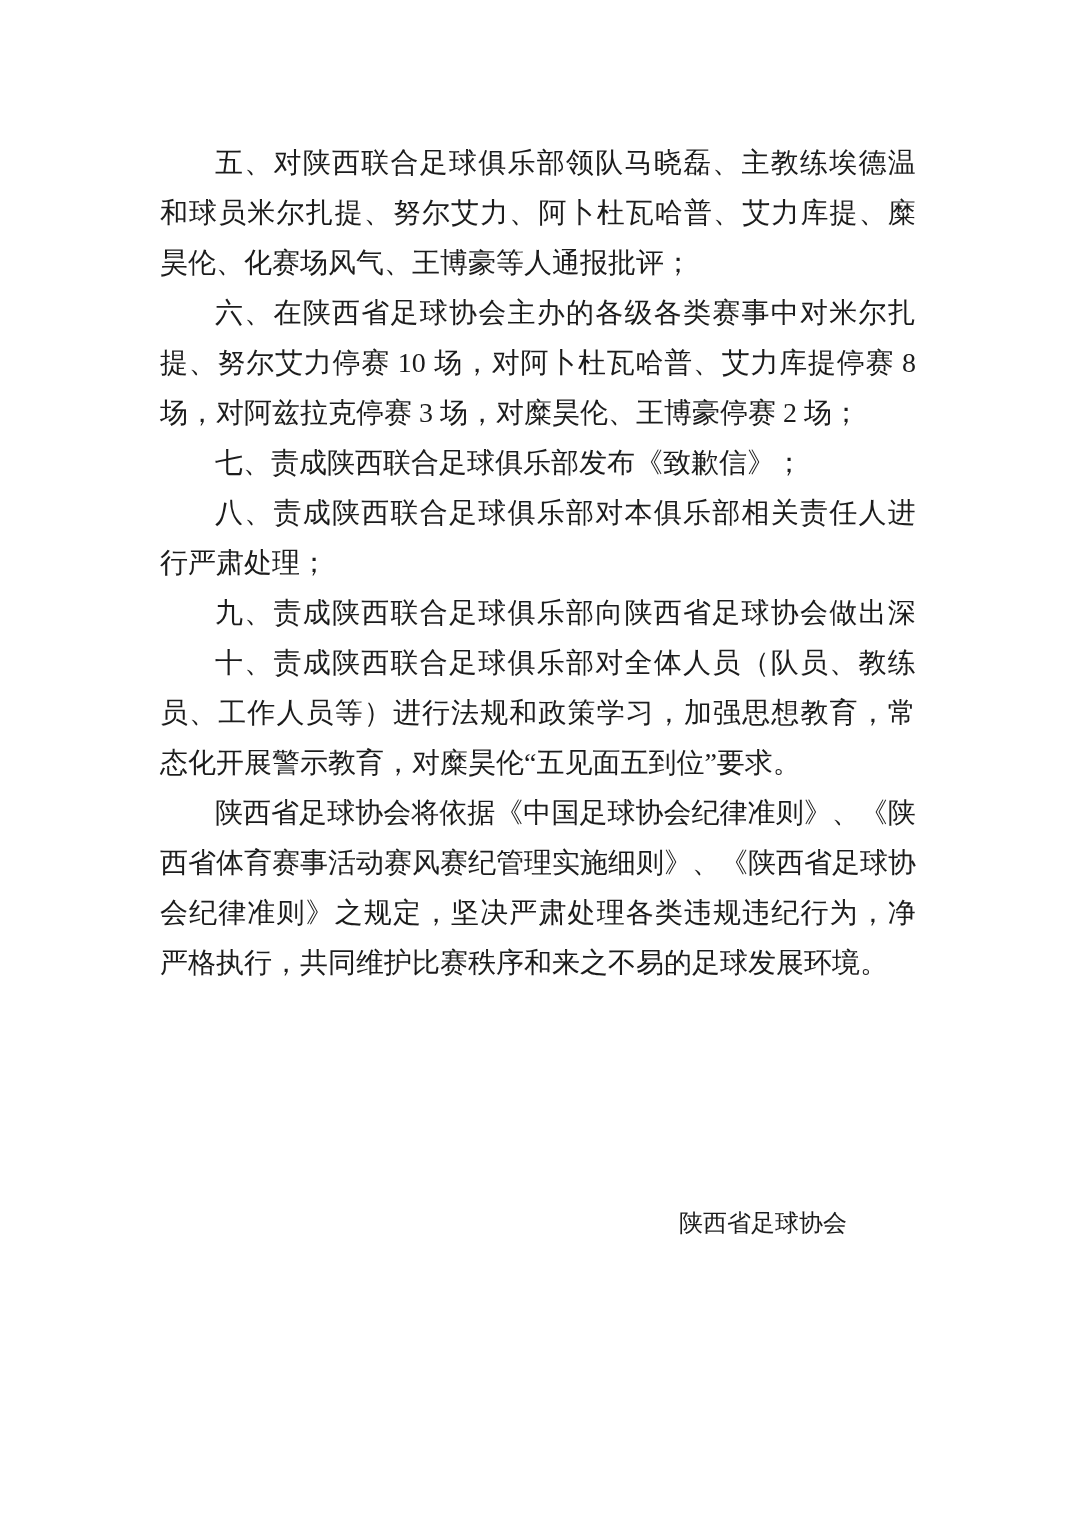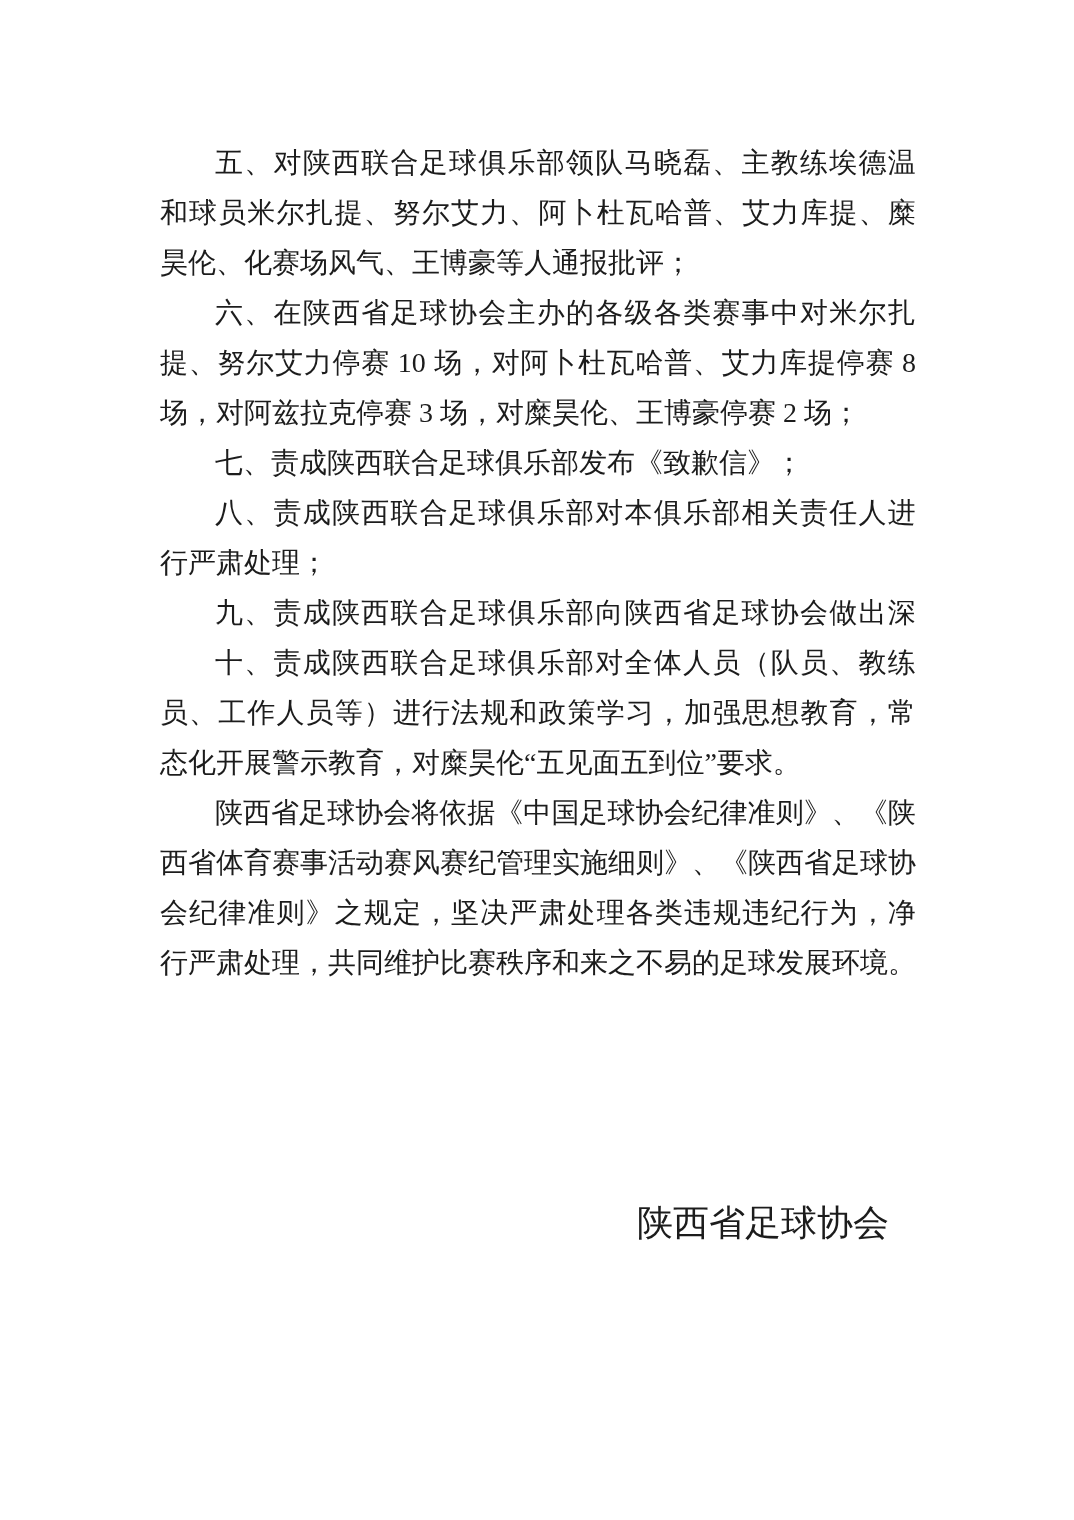--- a/index.html
+++ b/index.html
@@ -34,21 +34,21 @@
     justify-content: space-between;
     align-items: baseline;
   }
   .line.fill span { line-height: 50px; display: inline-block; }
   .line.fill span.sp { width: 7px; }
   .signature {
     position: absolute;
     left: 563px;
     top: 1196px;
     width: 400px;
-    font-size: 36px;
+    font-size: 24px;
     text-align: center;
   }
   .sig-line {
     height: 55px;
     line-height: 55px;
     white-space: nowrap;
   }
 </style>
 </head>
 <body>
@@ -354,18 +354,18 @@
         <span>类</span>
         <span>违</span>
         <span>规</span>
         <span>违</span>
         <span>纪</span>
         <span>行</span>
         <span>为</span>
         <span>，</span>
         <span>净</span>
       </div>
-      <div class="line">行严肃处理，共同维护比赛秩序和来之不易的足球发展环境。</div>
+      <div class="line">严格执行，共同维护比赛秩序和来之不易的足球发展环境。</div>
     </div>
   <div class="signature">
     <div class="sig-line">陕西省足球协会</div>
   </div>
 </div>
 
 </body></html>

